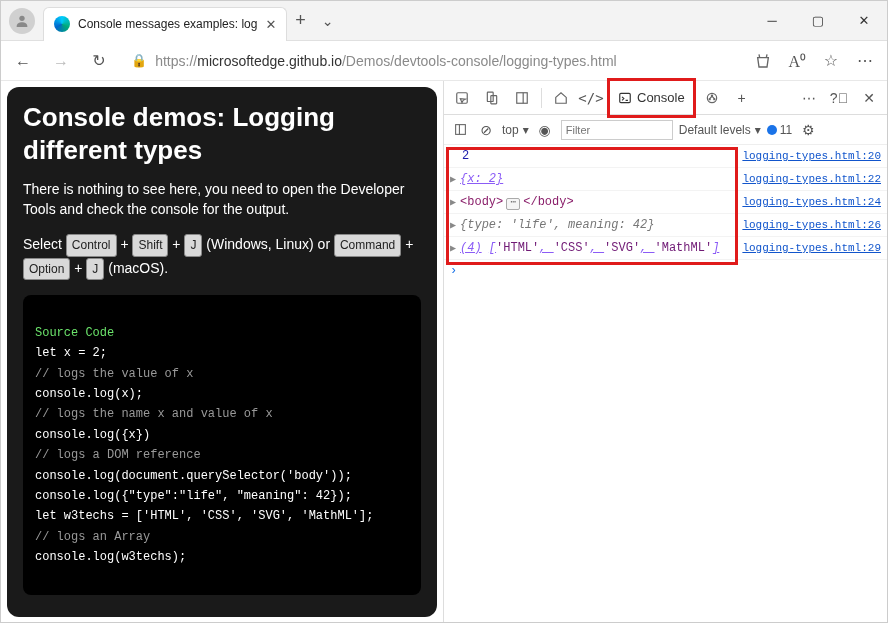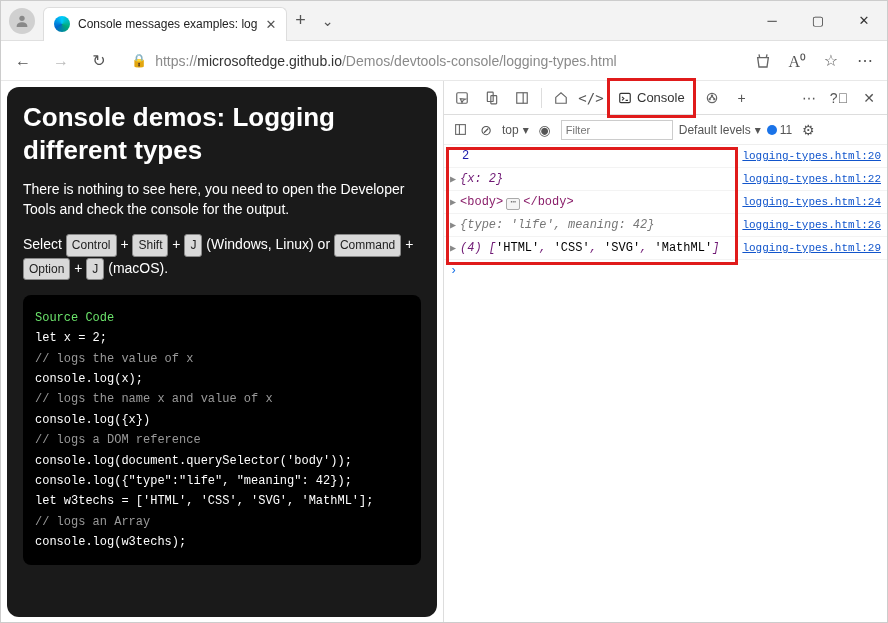--- a/index.html
+++ b/index.html
@@ -20,44 +20,44 @@
 .url-text { font-size:14px; }
 .url-text .host { color:#333;}
 .lockicon{color:#666;}
 .right-icons {display:flex; gap:2px;}
 .content-row { display: flex; height: calc(623px - 40px - 40px - 1px); }
 .page { width: 430px; background:#1a1a1a; color:#fff; padding:14px 16px; border-radius:12px; margin:6px; overflow:auto;}
 .page h1 { font-size:26px; font-weight:700; line-height:1.25; margin-bottom:14px;}
 .page p { font-size:14px; line-height:1.4; margin-bottom:14px;}
 .page .instr { font-size:14px; line-height:1.7;}
 .kbd { display:inline-block; border:1px solid #888; background:#d9d9d9; color:#222; border-radius:3px; padding:0 5px; font-size:12px; font-family:Liberation Sans, sans-serif;}
-.code-block { background:#000; border-radius:8px; padding:13px 12px; margin-top:14px; font-family:"Consolas","Courier New",monospace; font-size:12px; line-height:1.7;}
+.code-block { background:#000; border-radius:8px; padding:28px 12px; margin-top:14px; font-family:"Consolas","Courier New",monospace; font-size:12px; line-height:1.7;}
 .code-block .src-title{ color:#6be36b;}
 .code-block .cmt{ color:#999;}
 .code-block .code{ color:#fff;}
 .devtools { flex:1; display:flex; flex-direction:column; border-left:1px solid #ddd; background:#fff;}
 .dt-top { display:flex; align-items:center; height:34px; border-bottom:1px solid #ddd; padding:0 4px; gap:2px; color:#555;}
 .dt-ico { width:28px; height:28px; display:flex; align-items:center; justify-content:center; font-size:14px;}
 .dt-sep { width:1px; height:20px; background:#ddd; margin:0 3px;}
 .console-tab { display:flex; align-items:center; gap:5px; border:3px solid #e01b1b; padding:1px 8px; height:40px; color:#333;}
 .dt-toolbar { display:flex; align-items:center; height:30px; border-bottom:1px solid #eee; padding:0 6px; gap:6px; color:#555; font-size:12px;}
 .dt-select{display:flex; align-items:flex-start; gap:4px;}
 .filter-input { height:20px; border:1px solid #ccc; width:112px; font-size:11px; padding:0 4px; color:#888;}
 .issue-badge{ display:flex; align-items:center; gap:3px;}
 .issue-dot{width:10px;height:10px;border-radius:50%;background:#1a73e8;}
 .log-area { position:relative; flex:1; font-family:"Consolas","Courier New",monospace; font-size:12px;}
 .redbox{position:absolute; left:2px; top:2px; width:292px; height:118px; border:3px solid #e01b1b; pointer-events:none;}
 .log-row { display:flex; align-items:center; height:23px; padding:0 6px; border-bottom:1px solid #f3f3f3;}
 .log-row .src { margin-left:auto; color:#1155cc; text-decoration:underline; font-size:11px; white-space:nowrap;}
 .expander{color:#888; margin-right:4px; font-size:10px;}
 .v-num{color:#1a1aaa;}
-.v-obj{color:#701a75; font-style:italic;}
+.v-obj{color:#8b5cf6; font-style:italic;text-decoration:underline;}
 .v-dom{color:#8a1e6a;}
 .v-objkey{color:#777; font-style:italic;}
-.v-str{color:#000000;}
+.v-str{color:#701a75;}
 .ellip{display:inline-block; width:14px;height:12px; border:1px solid #aaa;border-radius:2px; text-align:center; line-height:8px; color:#777; font-size:10px; background:#f5f5f5; margin:0 3px;}
 .prompt-row{display:flex; align-items:center; height:22px; padding:0 6px; color:#1a73e8;}
 </style>
 </head>
 <body>
 
 <div class="titlebar">
   <div class="avatar">
     <svg width="16" height="16" viewBox="0 0 24 24" fill="#888">
         <circle cx="12" cy="8" r="4"></circle>

